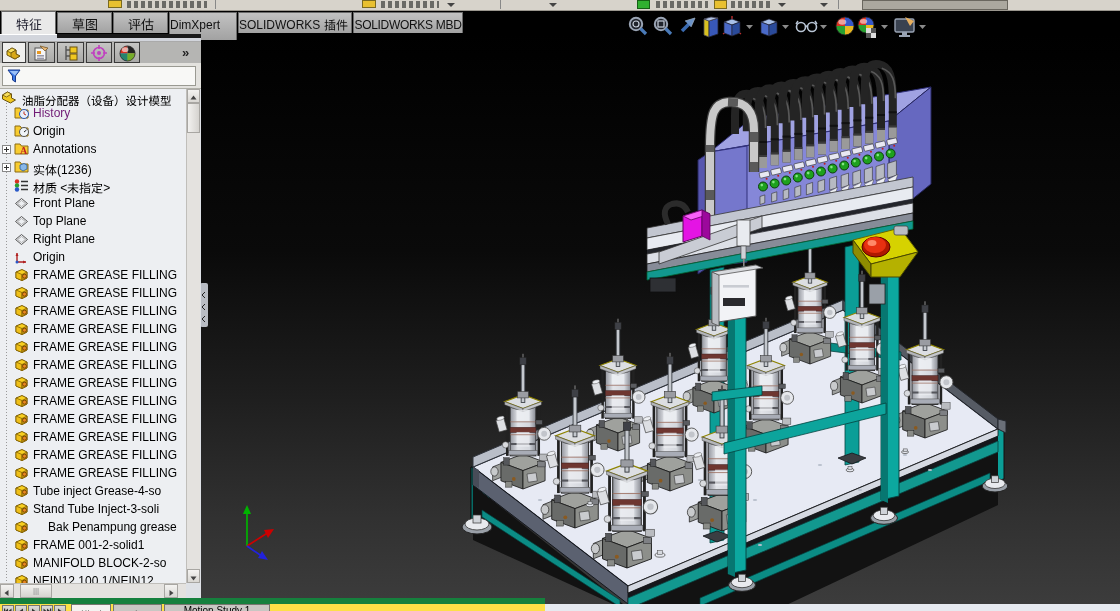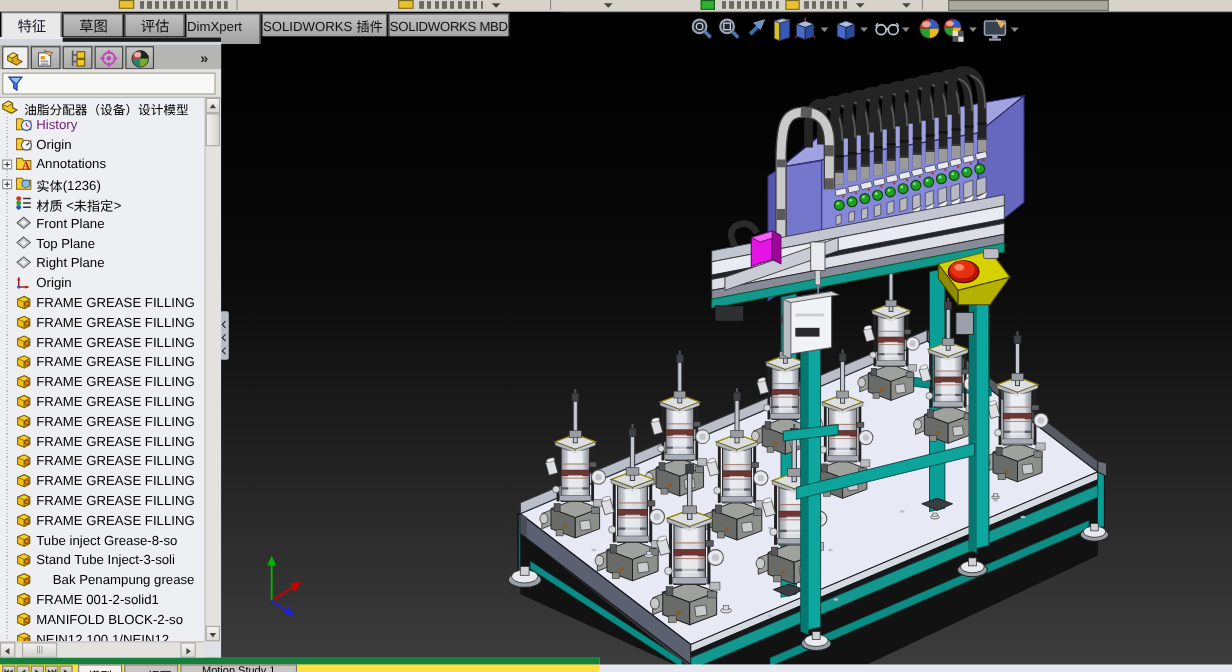--- a/index.html
+++ b/index.html
@@ -737,21 +737,21 @@
             </svg></div>
           <div class="abs" style="left:33px;top:2px;font-size:12px;color:#000">FRAME GREASE FILLING</div>
         </div>
 <div class="abs" style="left:0;top:393px;width:186px;height:18px;white-space:nowrap">
           <div class="abs" style="left:14px;top:2px"><svg width="15" height="14" viewBox="0 0 15 14">
               <polygon points="2,4 8,1.5 13,4 13,10 8,12.5 2,10" fill="#f8d020" stroke="#7a5a00" stroke-width="1"></polygon>
               <polygon points="2,4 8,6.5 8,12.5 2,10" fill="#f0c018" stroke="#7a5a00" stroke-width="0.7"></polygon>
               <polygon points="8,6.5 13,4 13,10 8,12.5" fill="#d0a010" stroke="#7a5a00" stroke-width="0.7"></polygon>
               <circle cx="10.5" cy="8.2" r="2" fill="#e88820" stroke="#6a3a00" stroke-width="0.8"></circle>
             </svg></div>
-          <div class="abs" style="left:33px;top:2px;font-size:12px;color:#000">Tube inject Grease-8-so</div>
+          <div class="abs" style="left:33px;top:2px;font-size:12px;color:#000">Tube inject Grease-4-so</div>
         </div>
 <div class="abs" style="left:0;top:411px;width:186px;height:18px;white-space:nowrap">
           <div class="abs" style="left:14px;top:2px"><svg width="15" height="14" viewBox="0 0 15 14">
               <polygon points="2,4 8,1.5 13,4 13,10 8,12.5 2,10" fill="#f8d020" stroke="#7a5a00" stroke-width="1"></polygon>
               <polygon points="2,4 8,6.5 8,12.5 2,10" fill="#f0c018" stroke="#7a5a00" stroke-width="0.7"></polygon>
               <polygon points="8,6.5 13,4 13,10 8,12.5" fill="#d0a010" stroke="#7a5a00" stroke-width="0.7"></polygon>
               <circle cx="10.5" cy="8.2" r="2" fill="#e88820" stroke="#6a3a00" stroke-width="0.8"></circle>
             </svg></div>
           <div class="abs" style="left:33px;top:2px;font-size:12px;color:#000">Stand Tube Inject-3-soli</div>
         </div>

